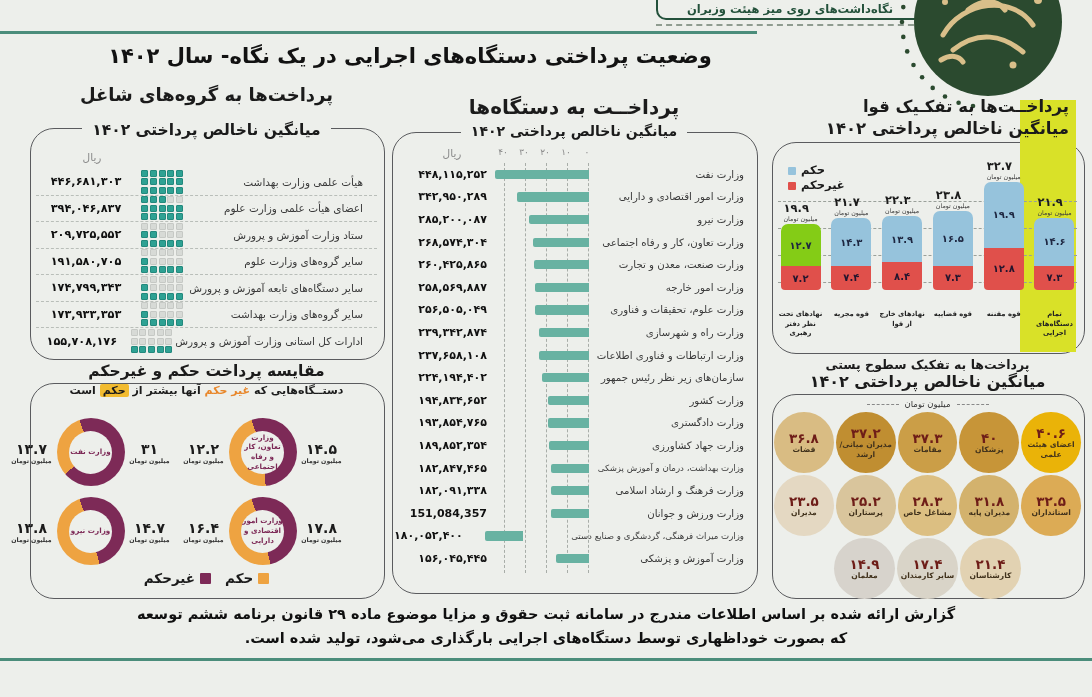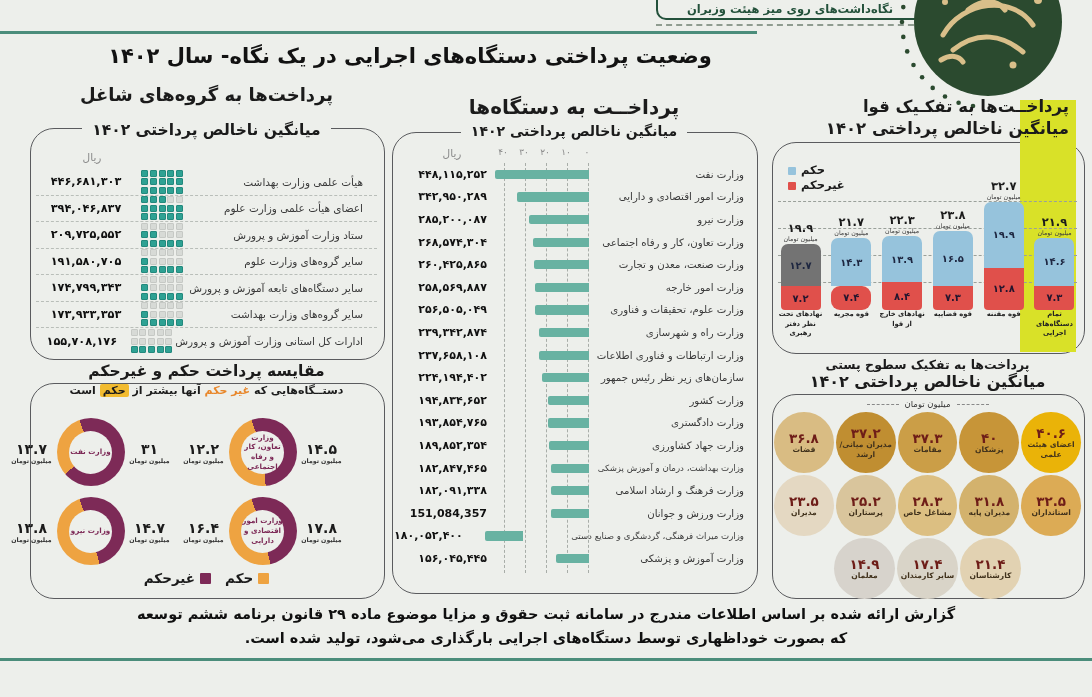--- a/index.html
+++ b/index.html
@@ -12,28 +12,28 @@
   
   #badge{position:absolute;left:656px;top:-12px;width:268px;height:32px;border:2px solid #23513b;border-radius:10px;
          display:flex;align-items:flex-end;justify-content:center;font-size:11.5px;font-weight:bold;color:#23513b;direction:rtl;padding-bottom:2px;box-sizing:border-box}
   #badge-dots{position:absolute;left:656px;top:24px;width:268px;border-top:2px dashed #8f9c90}
   #topline{position:absolute;left:0;top:31px;width:757px;height:2.5px}
   #main-title{position:absolute;left:100px;top:44px;width:620px;text-align:center;direction:rtl;
               font-size:21px;font-weight:bold;color:#121212;letter-spacing:-0.2px}
   
   #branches-area{position:absolute;left:776px;top:158px;width:303px;height:192px;display:flex;align-items:flex-end;justify-content:space-between;z-index:4}
   .bslot{display:flex;flex-direction:column;justify-content:flex-end;align-items:center;width:49px;height:100%;position:relative;z-index:2}
-  .btotal{text-align:center;margin-bottom:2px}
+  .btotal{margin-bottom:2px}
   .btotal-num{font-weight:bold;font-size:11.5px;direction:ltr}
   .btotal-unit{font-size:6.3px;color:#3c3c3c;direction:rtl}
   .bbar{width:40px;display:flex;flex-direction:column}
   .bseg{display:flex;align-items:center;justify-content:center;font-weight:bold;font-size:10px;color:#1d2640;direction:ltr}
   .seg-hokm{border-radius:7px 7px 0 0}
   .seg-gheyr{border-radius:0 0 4px 4px;color:#23152e}
-  .bname{height:40px;width:52px;font-size:6.8px;font-weight:bold;text-align:center;direction:rtl;line-height:1.4;padding-top:0;color:#222}
+  .bname{height:40px;width:52px;font-size:6.8px;font-weight:bold;text-align:center;direction:rtl;line-height:1.4;padding-top:20px;color:#222}
   .gridline-h{position:absolute;left:2px;right:2px;border-top:1.3px dashed #9aa09a;z-index:1}
   #branches-legend{position:absolute;left:788px;top:163px;width:84px;z-index:5}
   .bleg-row{display:flex;direction:rtl;align-items:center;gap:5px;font-size:11.5px;font-weight:bold;justify-content:flex-end;line-height:15px}
   .bleg-sq{width:8px;height:8px;border-radius:1px;flex:0 0 auto}
   #yellow-band{position:absolute;left:1020px;top:100px;width:56px;height:252px;z-index:3}
   #branches-title{position:absolute;left:780px;top:96px;width:295px;text-align:right;direction:rtl;font-weight:bold;
                   font-size:16.5px;line-height:22px;z-index:4;padding-right:6px;box-sizing:border-box}
   
   .mtick{position:absolute;top:0;width:14px;text-align:center;font-size:9px;color:#8a8a8a;direction:ltr}
   #min-grid{position:absolute;left:95px;top:0;bottom:0;width:100px}
@@ -140,33 +140,33 @@
     <div class="gridline-h" style="bottom: 67px;"></div>
     <div class="gridline-h" style="bottom: 94px;"></div>
     <div class="gridline-h" style="bottom: 121px;"></div>
     <div class="gridline-h" style="bottom: 148px;"></div>
     <div class="bslot">
       <div class="btotal">
         <div class="btotal-num">۱۹.۹</div>
         <div class="btotal-unit">میلیون تومان</div>
       </div>
       <div class="bbar">
-        <div class="bseg seg-hokm" style="height: 41.91px; background: #737373;">۱۲.۷</div>
+        <div class="bseg seg-hokm" style="height: 41.91px; background: #84cc16;">۱۲.۷</div>
         <div class="bseg seg-gheyr" style="height: 23.76px; background: rgb(224, 80, 75);">۷.۲</div>
       </div>
       <div class="bname">نهادهای تحت نظر دفتر رهبری</div>
     </div>
     <div class="bslot">
       <div class="btotal">
         <div class="btotal-num">۲۱.۷</div>
         <div class="btotal-unit">میلیون تومان</div>
       </div>
       <div class="bbar">
         <div class="bseg seg-hokm" style="height: 47.19px; background: rgb(150, 195, 220);">۱۴.۳</div>
-        <div class="bseg seg-gheyr" style="height: 24.42px; background: rgb(224, 80, 75); border-radius: 9px;">۷.۴</div>
+        <div class="bseg seg-gheyr" style="height: 24.42px; background: rgb(224, 80, 75);">۷.۴</div>
       </div>
       <div class="bname">قوه مجریه</div>
     </div>
     <div class="bslot">
       <div class="btotal">
         <div class="btotal-num">۲۲.۳</div>
         <div class="btotal-unit">میلیون تومان</div>
       </div>
       <div class="bbar">
         <div class="bseg seg-hokm" style="height: 45.87px; background: rgb(150, 195, 220);">۱۳.۹</div>

